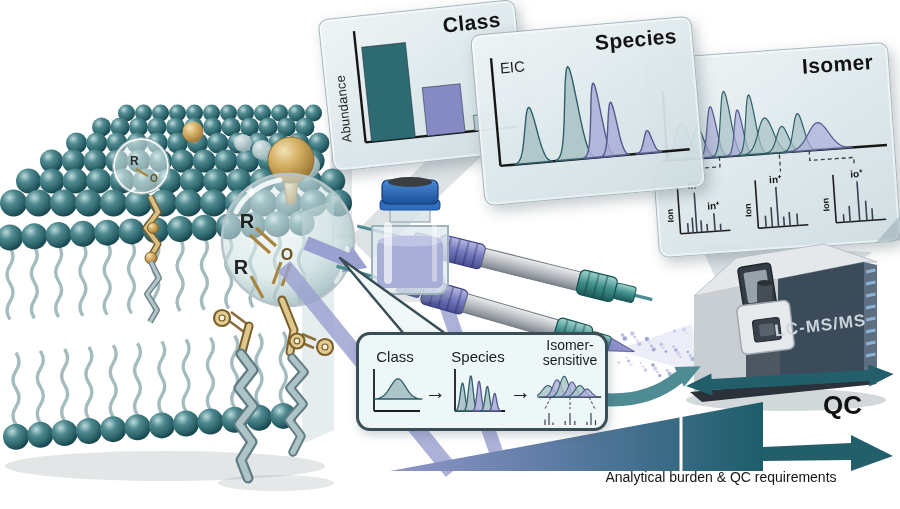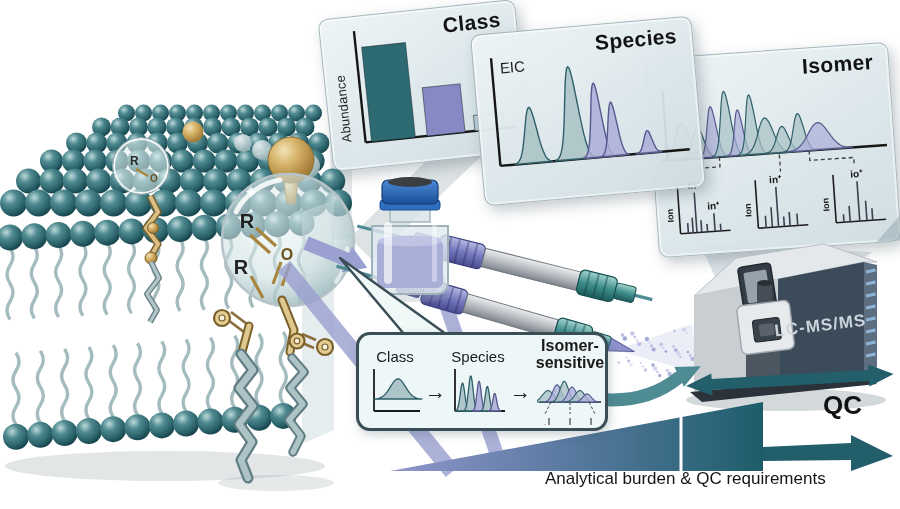--- a/index.html
+++ b/index.html
@@ -16,25 +16,25 @@
          font-size:13px;color:#262626;letter-spacing:.2px;white-space:nowrap;}
   .eic{position:absolute;left:26px;top:26px;font-size:15px;color:#1c1c1c;}
   .fold{position:absolute;right:0;bottom:0;width:0;height:0;border-style:solid;
         border-width:0 0 24px 24px;border-color:transparent transparent rgba(150,170,176,.55) transparent;}
   .callout{position:absolute;left:356px;top:332px;width:252px;height:99px;background:#eef7f7;
            border:3px solid #3a4e57;border-radius:14px;box-sizing:border-box;
            box-shadow:2px 4px 10px rgba(60,80,90,.25);display:flex;gap:1px;padding:3px 7px;}
   .co-cell{display:flex;flex-direction:column;align-items:center;}
   .co-cell .co-label{font-size:15px;font-weight:500;color:#1a1a1a;line-height:1.05;text-align:center;}
   .co-cell.m{margin-top:11px;}
-  .co-cell.tall .co-label{font-size:16px;width:76px;font-weight:bold;}
+  .co-cell.tall .co-label{font-size:14px;width:76px;}
   .co-arrow{align-self:flex-start;margin-top:42px;font-size:21px;font-weight:700;color:#222;}
   .qc-label{position:absolute;left:823px;top:390px;font-size:26px;font-weight:600;color:#111;}
-  .burden-label{position:absolute;left:545px;top:469px;width:352px;
-                font-size:17px;font-weight:500;color:#151515;}
+  .burden-label{position:absolute;left:545px;top:469px;width:352px;text-align:center;
+                font-size:14px;font-weight:500;color:#151515;}
 </style>
 </head>
 <body>
 
 <div class="canvas">
 
   <svg class="layer" width="900" height="509">
     <polygon points="330,120 352,118 352,238 332,240" fill="rgba(150,165,172,.25)"></polygon>
     <polygon points="468,118 490,148 372,260 350,238" fill="rgba(150,165,172,.32)"></polygon>
     <polygon points="700,244 872,252 808,302 722,292" fill="rgba(160,178,192,.38)"></polygon>

